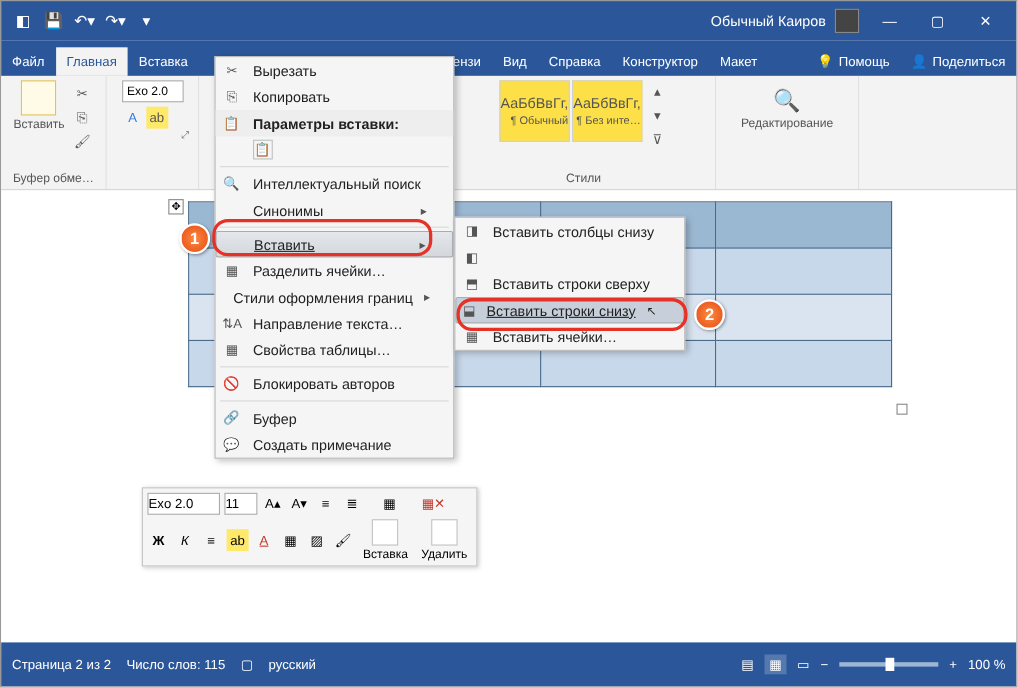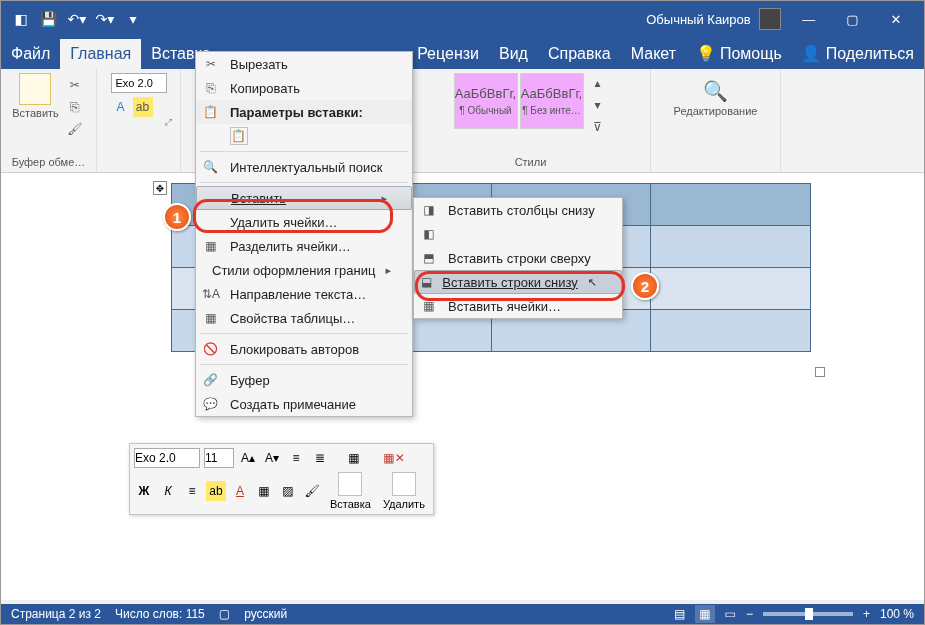--- a/index.html
+++ b/index.html
@@ -3,36 +3,36 @@
 <meta charset="utf-8">
 <style>
 * { box-sizing: border-box; margin: 0; padding: 0; font-family: "Segoe UI", sans-serif; }
 body { width: 925px; height: 625px; background: #f0f0f0; position: relative; overflow: hidden; border: 1px solid #999; }
 .titlebar { height: 36px; background: #2b579a; display: flex; align-items: center; color: #fff; font-size: 13px; }
 .qat { display: flex; align-items: center; gap: 4px; padding-left: 8px; }
 .qat span, .qat .ico { width: 24px; height: 24px; display: inline-flex; align-items: center; justify-content: center; font-size: 14px; }
 .titlebar .user { margin-left: auto; display: flex; align-items: center; gap: 8px; padding-right: 8px; }
 .titlebar .winbtns span { width: 40px; height: 36px; display: inline-flex; align-items: center; justify-content: center; cursor: pointer; }
 .avatar { width: 22px; height: 22px; background: #444; border: 1px solid #888; }
-.tabs { height: 32px; background: #2b579a; display: flex; align-items: flex-end; color: #fff; font-size: 16px; }
+.tabs { height: 32px; background: #2b579a; display: flex; align-items: flex-end; color: #fff; font-size: 12px; }
 .tabs .tab { padding: 6px 10px; cursor: pointer; }
 .tabs .tab.active { background: #f3f3f3; color: #2b579a; }
 .tabs .right { margin-left: auto; display: flex; }
 .tabs .right .tab { display: flex; align-items: center; gap: 4px; }
 .ribbon { height: 104px; background: #f3f3f3; border-bottom: 1px solid #d0d0d0; display: flex; position: relative; }
 .group { border-right: 1px solid #e0e0e0; padding: 4px 8px 0 8px; display: flex; flex-direction: column; align-items: center; font-size: 11px; color: #555; }
 .group .label { margin-top: auto; padding: 2px 0 4px; font-size: 11px; }
 .group .body { display: flex; flex-direction: column; gap: 4px; align-items: flex-start; }
 .bigbtn { display: flex; flex-direction: column; align-items: center; font-size: 11px; gap: 2px; cursor: pointer; }
 .bigbtn .ico { width: 32px; height: 32px; background: #fff; border: 1px solid #c0c0c0; display: inline-block; }
 .smallbtn { width: 20px; height: 20px; border: 1px solid transparent; cursor: pointer; display: inline-flex; align-items: center; justify-content: center; font-size: 12px; }
 .fontpicker { display: flex; gap: 2px; }
 .fontpicker input { width: 56px; height: 20px; font-size: 11px; border: 1px solid #ababab; padding: 0 4px; }
 .style-gallery { display: flex; gap: 2px; }
-.style-box { width: 64px; height: 56px; border: 1px solid #d0d0d0; background: #f0abfc; display: flex; flex-direction: column; align-items: center; justify-content: center; font-size: 10px; gap: 4px; cursor: pointer; }
+.style-box { width: 64px; height: 56px; border: 1px solid #d0d0d0; background: #fde047; display: flex; flex-direction: column; align-items: flex-end; justify-content: center; font-size: 10px; gap: 4px; cursor: pointer; }
 .style-box .sample { font-size: 13px; }
 .doc-area { position: absolute; left: 0; right: 0; top: 172px; bottom: 24px; background: #fff; }
 .page { position: absolute; left: 170px; top: 10px; width: 640px; height: 380px; }
 .wordtable { border-collapse: collapse; width: 100%; }
 .wordtable td { border: 1px solid #4a6a8a; height: 42px; background: #c7d8ea; }
 .wordtable tr:first-child td { background: #9bb8d3; }
 .wordtable tr:nth-child(3) td { background: #d9e4f0; }
 .move-handle { position: absolute; left: -18px; top: -2px; width: 14px; height: 14px; border: 1px solid #888; background: #fff; font-size: 10px; display: flex; align-items: center; justify-content: center; }
 .resize-handle { position: absolute; right: -14px; bottom: 186px; width: 10px; height: 10px; border: 1px solid #888; background: #fff; }
 .ctx-menu { position: absolute; background: #f5f5f5; border: 1px solid #b8b8b8; box-shadow: 2px 2px 6px rgba(0,0,0,0.25); font-size: 13px; color: #222; z-index: 50; }
@@ -44,21 +44,21 @@
 .ctx-menu .row.highlight { background: linear-gradient(#e3e6ea,#d4d8dd); border: 1px solid #a8acb1; border-radius: 2px; }
 .submenu .row.highlight { background: #c7d0da; }
 .annot { position: absolute; border: 3px solid #e53126; border-radius: 14px; z-index: 80; pointer-events: none; }
 .annot-badge { position: absolute; width: 28px; height: 28px; border-radius: 50%; background: radial-gradient(#ff8a3c,#e24a18); border: 2px solid #fff; color: #fff; font-weight: bold; display: flex; align-items: center; justify-content: center; z-index: 90; font-size: 15px; box-shadow: 1px 1px 3px rgba(0,0,0,0.4); pointer-events: none; }
 .mini-toolbar { position: absolute; background: #f5f5f5; border: 1px solid #c5c5c5; padding: 4px; display: flex; flex-direction: column; gap: 4px; z-index: 30; font-size: 12px; box-shadow: 1px 1px 4px rgba(0,0,0,0.2); }
 .mini-toolbar .r { display: flex; align-items: center; gap: 4px; }
 .mini-toolbar select, .mini-toolbar input { font-size: 12px; height: 20px; border: 1px solid #ababab; }
 .mini-toolbar .b { width: 20px; height: 20px; display: inline-flex; align-items: center; justify-content: center; cursor: pointer; }
 .mini-big { display: flex; flex-direction: column; align-items: center; font-size: 11px; gap: 2px; padding: 0 4px; cursor: pointer; }
 .mini-big .ic { width: 24px; height: 24px; border: 1px solid #c0c0c0; background: #fff; }
-.statusbar { position: absolute; left: 0; right: 0; bottom: 0; height: 20px; background: #2b579a; color: #fff; font-size: 12px; display: flex; align-items: center; padding: 0 10px; gap: 14px; }
+.statusbar { position: absolute; left: 0; right: 0; bottom: 0; height: 40px; background: #2b579a; color: #fff; font-size: 12px; display: flex; align-items: center; padding: 0 10px; gap: 14px; }
 .statusbar .right { margin-left: auto; display: flex; align-items: center; gap: 10px; }
 .zoom-slider { width: 90px; height: 4px; background: #9db6d6; position: relative; }
 .zoom-slider .thumb { position: absolute; left: 42px; top: -4px; width: 8px; height: 12px; background: #fff; }
 .dlg-launcher { font-size: 9px; color: #666; align-self: flex-end; margin-bottom: 2px; }
 </style>
 </head>
 <body>
 
 <div class="titlebar">
   <div class="qat">
@@ -80,20 +80,21 @@
 </div>
 
 <div class="tabs">
   <div class="tab">Файл</div>
   <div class="tab active">Главная</div>
   <div class="tab">Вставка</div>
   <div class="tab" style="visibility:hidden;width:200px"></div>
   <div class="tab">Рецензи</div>
   <div class="tab">Вид</div>
   <div class="tab">Справка</div>
+  <div class="tab">Конструктор</div>
   <div class="tab">Макет</div>
   <div class="right">
     <div class="tab">
         <span>💡</span>
         <span>Помощь</span>
       </div>
     <div class="tab">
         <span>👤</span>
         <span>Поделиться</span>
       </div>
@@ -247,28 +248,28 @@
     </div>
   <div class="row">
       <span class="ico"></span>
       <span class="ico" style="border:1px solid #c0c0c0">📋</span>
     </div>
   <div class="row sep"></div>
   <div class="row">
       <span class="ico">🔍</span>
       <span>Интеллектуальный поиск</span>
     </div>
+  <div class="row hasarrow">
+      <span class="ico"></span>
+      <span>Синонимы</span>
+    </div>
   <div class="row sep"></div>
   <div class="row hasarrow highlight">
       <span class="ico"></span>
       <span style="text-decoration:underline">Вставить</span>
-    </div>
-  <div class="row">
-      <span class="ico"></span>
-      <span>Удалить ячейки…</span>
     </div>
   <div class="row">
       <span class="ico">▦</span>
       <span>Разделить ячейки…</span>
     </div>
   <div class="row hasarrow">
       <span class="ico"></span>
       <span>Стили оформления границ</span>
     </div>
   <div class="row">

